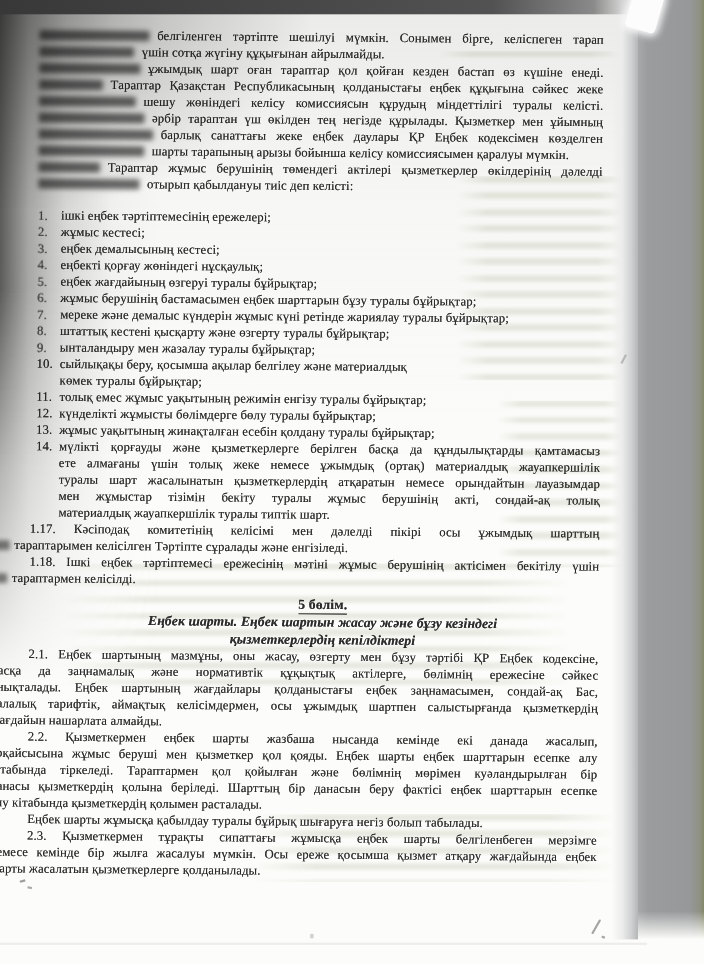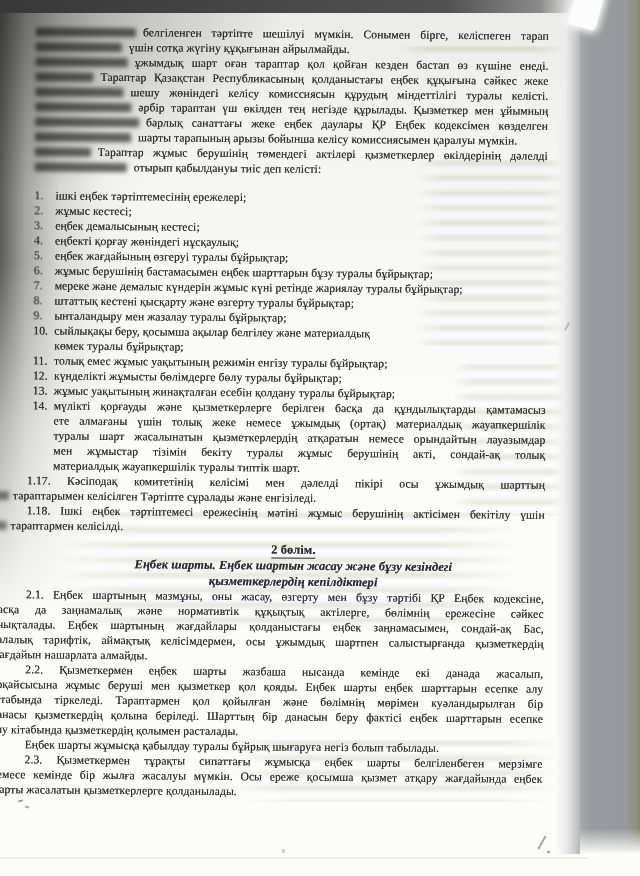--- a/index.html
+++ b/index.html
@@ -126,21 +126,21 @@
     <div class="ln"><span class="sm-s" style="width:16px"></span><span>тараптарымен келісілген Тәртіпте сұралады және енгізіледі.</span></div>
   </div>
   <div>
     <div class="ln j ind"><span>1.18. Ішкі еңбек тәртіптемесі ережесінің мәтіні жұмыс берушінің актісімен бекітілу үшін</span></div>
     <div class="ln"><span class="sm-s" style="width:14px"></span><span>тараптармен келісілді.</span></div>
   </div>
 
   <div class="gap2"></div>
 
   <div class="hwrap">
-    <div class="h1"><span>2 бөлім.</span></div>
+    <div class="h1"><span>5 бөлім.</span></div>
     <div class="h23">Еңбек шарты. Еңбек шартын жасау және бұзу кезіндегі</div>
     <div class="h23">қызметкерлердің кепілдіктері</div>
   </div>
 
   <div>
     <div class="ln j ind"><span>2.1. Еңбек шартының мазмұны, оны жасау, өзгерту мен бұзу тәртібі ҚР Еңбек кодексіне,</span></div>
     <div class="ln j"><span>басқа да заңнамалық және нормативтік құқықтық актілерге, бөлімнің ережесіне сәйкес</span></div>
     <div class="ln j"><span>анықталады. Еңбек шартының жағдайлары қолданыстағы еңбек заңнамасымен, сондай-ақ Бас,</span></div>
     <div class="ln j"><span>салалық тарифтік, аймақтық келісімдермен, осы ұжымдық шартпен салыстырғанда қызметкердің</span></div>
     <div class="ln"><span>жағдайын нашарлата алмайды.</span></div>

